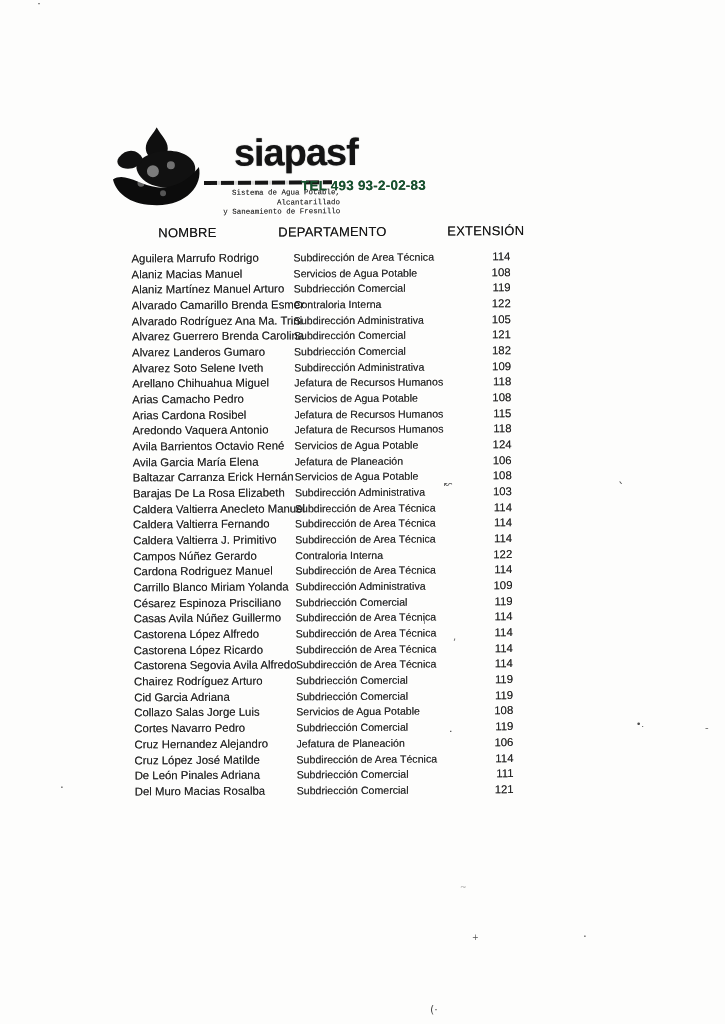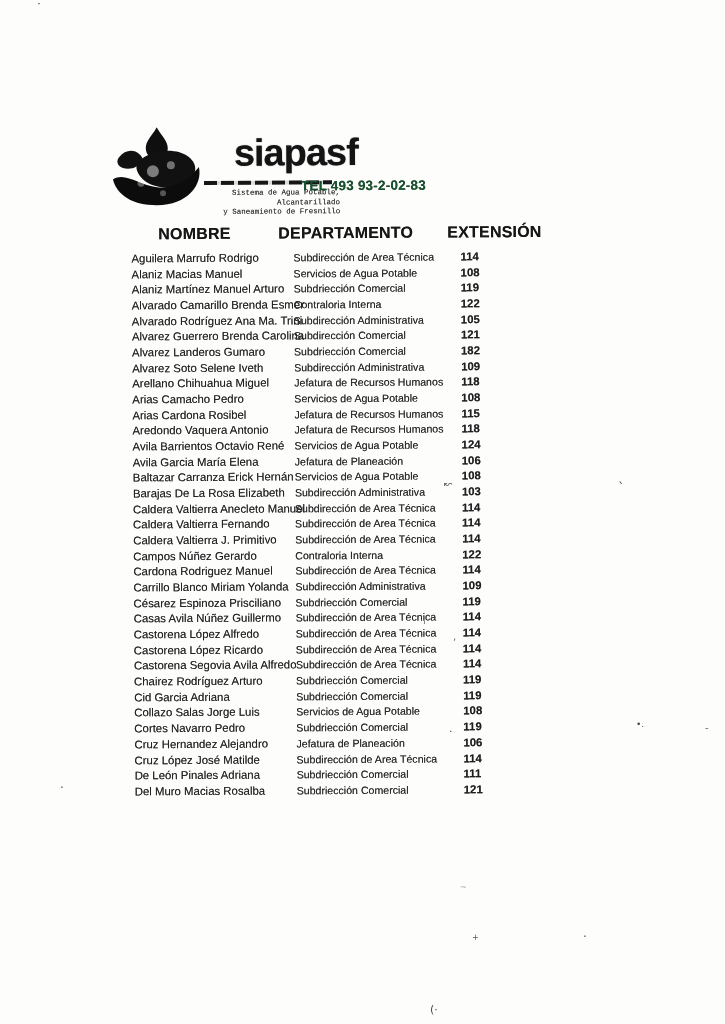--- a/index.html
+++ b/index.html
@@ -29,32 +29,32 @@
     font-family:Liberation Mono, monospace;
   }
   .tel{
     position:absolute;left:303px;top:178px;
     font-size:13.5px;font-weight:bold;color:#14532d;
     text-shadow:0 0 0.6px rgba(20,20,20,.7);letter-spacing:.2px;
   }
   
   .col-headers{position:absolute;top:224px;left:0;width:725px;height:16px;}
   .col-headers span{
-    position:absolute;font-size:16px;font-weight:bold;color:#161616;
+    position:absolute;font-size:13px;font-weight:normal;color:#161616;
     text-shadow:0 0 0.6px rgba(20,20,20,.7);letter-spacing:.2px;
   }
   .hdr-name{left:160px;}
   .hdr-dept{left:280px;}
   .hdr-ext{left:449px;}
   .table-body{position:absolute;left:100px;top:251px;width:412px;}
   .row{display:flex;align-items:baseline;height:15.68px;}
   .cell{white-space:nowrap;text-shadow:0 0 0.55px rgba(30,30,30,.62);}
   .cell.name{width:162px;flex:0 0 162px;font-size:11.4px;color:#232323;margin-left:33px;}
   .cell.dept{flex:1 1 auto;font-size:10.6px;color:#262626;}
-  .cell.ext{flex:0 0 50px;width:50px;font-size:11.4px;color:#1f1f1f;font-weight:bold;}
+  .cell.ext{flex:0 0 50px;width:50px;text-align:right;font-size:11.4px;color:#1f1f1f;}
   
   .artifact{position:absolute;color:#2a2a2a;line-height:1;font-family:"DejaVu Sans",sans-serif;}
 </style>
 </head>
 <body>
 
 <div class="page">
   <div class="tilt">
 
     <svg class="logo-mark" viewBox="0 0 92 86" aria-hidden="true">

